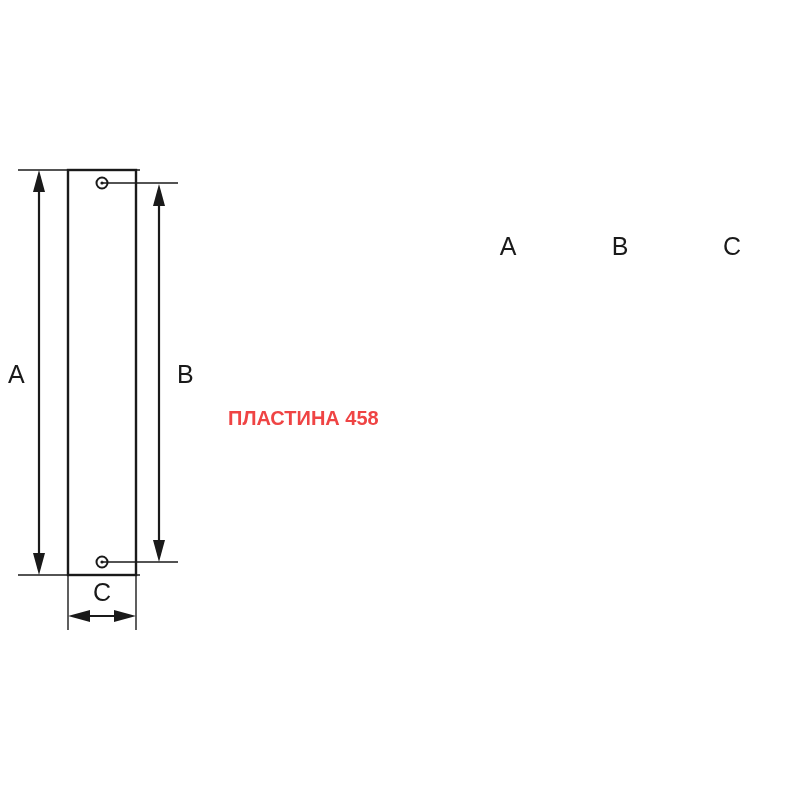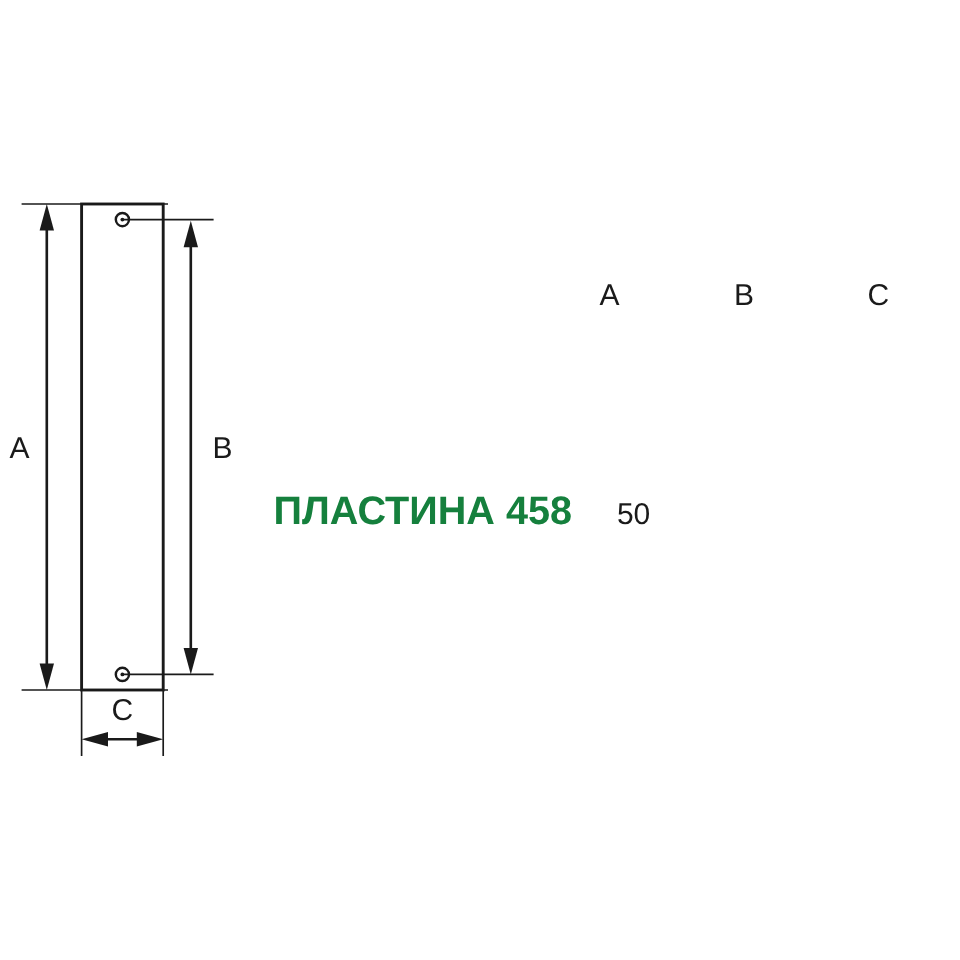--- a/index.html
+++ b/index.html
@@ -53,23 +53,23 @@
     display: flex;
     align-items: baseline;
   }
 
   .spec-head-row {
     height: 46px;
   }
 
   .spec-name {
     width: 240px;
-    font-size: 33px;
+    font-size: 20px;
     font-weight: bold;
-    color: #15803d;
+    color: #ef4444;
     white-space: nowrap;
   }
 
   .spec-col {
     width: 120px;
     text-align: center;
     font-size: 25px;
     font-weight: 400;
     color: #1a1a1a;
     white-space: nowrap;
@@ -137,17 +137,16 @@
 
   <div class="spec-table">
     <div class="spec-row spec-head spec-head-row">
       <div class="spec-name"></div>
       <div class="spec-col">A</div>
       <div class="spec-col">B</div>
       <div class="spec-col">C</div>
     </div>
     <div class="spec-row spec-body-row">
       <div class="spec-name">ПЛАСТИНА 458</div>
-      <div class="spec-col">50</div>
     </div>
   </div>
 
 </div>
 
 </body></html>

